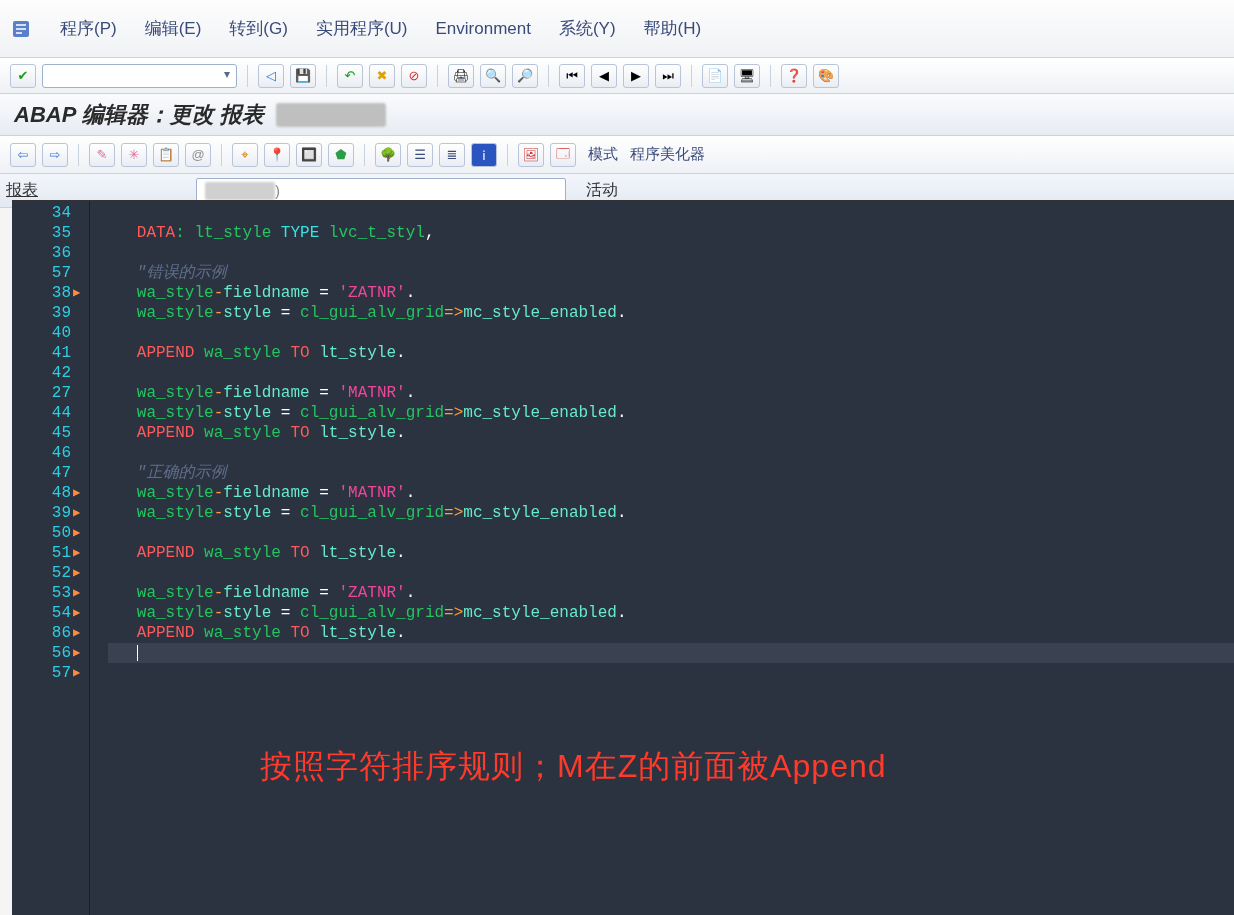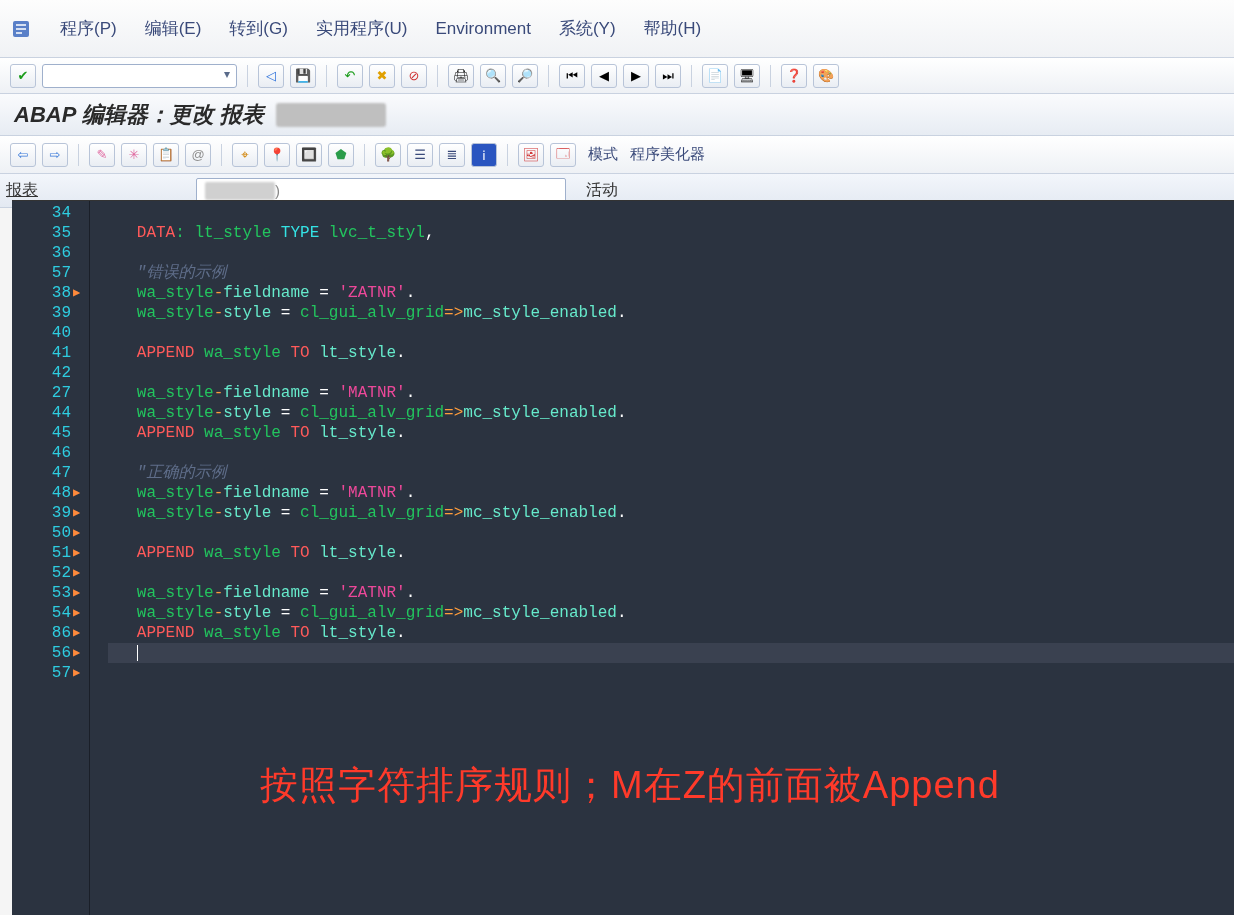--- a/index.html
+++ b/index.html
@@ -168,23 +168,23 @@
   .num      { color:#34e2e4; }
   .arrow    { color:#ff9d3c; }
   .cmt      { color:#5f6e8a; font-style:italic; }
   .caret {
     display:inline-block;width:1px;height:16px;
     background:#ffffff;vertical-align:middle;
   }
   
   .annotation {
     position:absolute;
-    left:170px; top:574px;
+    left:170px; top:555px;
     color:#ff3a2a;
-    font-size:38px;
+    font-size:32px;
     font-family:"Microsoft YaHei",Arial,sans-serif;
     white-space:nowrap;
     letter-spacing:1px;
   }
   
   svg { display:block; }
 </style>
 </head>
 <body>
 

